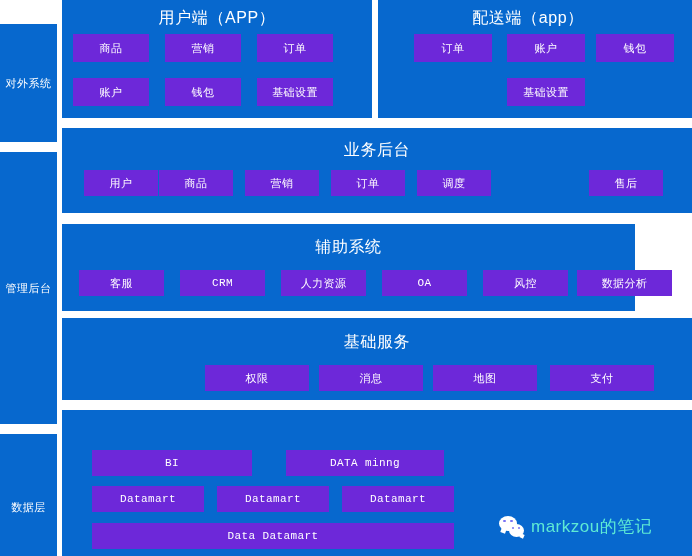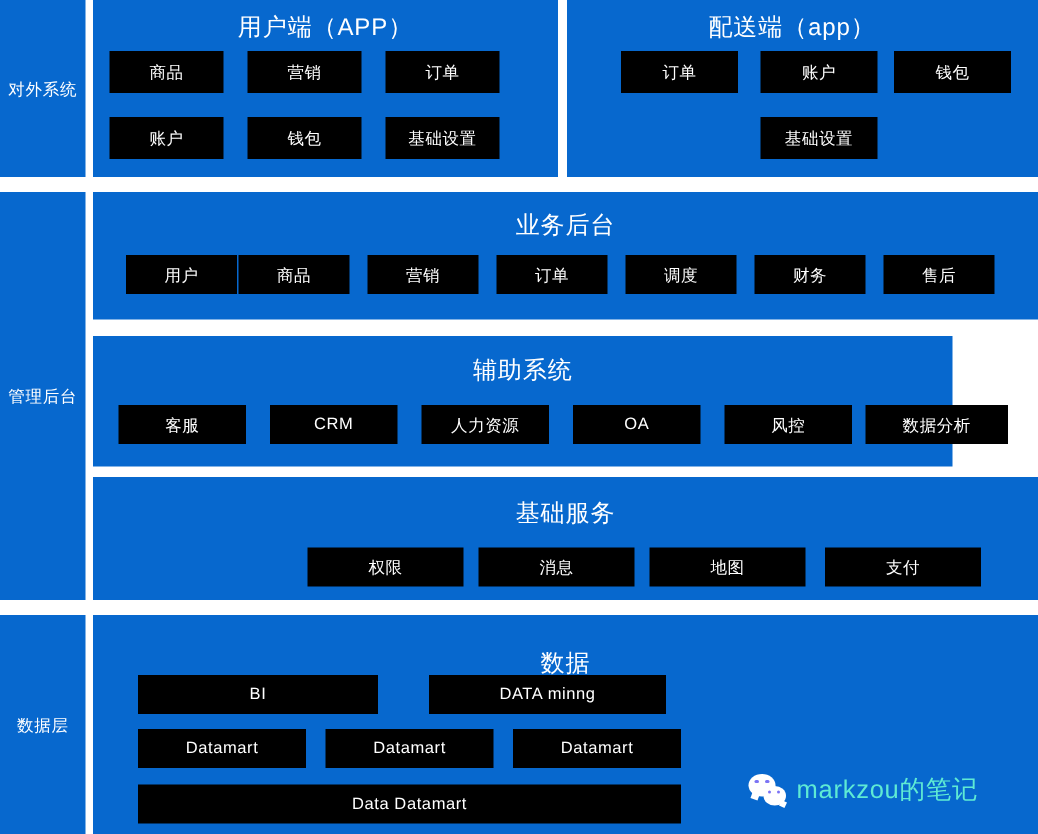--- a/index.html
+++ b/index.html
@@ -23,47 +23,49 @@
   .sidebar {
     position: absolute;
     background: #0768ce;
     color: #ffffff;
     font-size: 11px;
     letter-spacing: 0.5px;
     display: flex;
     align-items: center;
     justify-content: center;
     text-align: center;
+    margin-top: 24px;
   }
   .panel {
     position: absolute;
     background: #0768ce;
   }
   .panel-title {
     position: absolute;
     left: 0;
     right: 0;
     text-align: center;
     color: #ffffff;
     font-size: 16px;
     letter-spacing: 0.6px;
   }
 
   
   .chip {
     position: absolute;
-    background: #000000;
+    background: #6d28d9;
     color: #ffffff;
     font-size: 11px;
     display: flex;
     align-items: center;
     justify-content: center;
     text-align: center;
     letter-spacing: 0.4px;
     box-sizing: border-box;
+    font-family: Liberation Mono, monospace;
   }
   .chip.big {
     align-items: flex-start;
     padding-top: 34px;
   }
 
   
   .watermark {
     position: absolute;
     display: flex;
@@ -159,21 +161,20 @@
   </div>
 
   <div class="panel" style="left:62px; top:128px; width:630px; height:85px;">
     <div class="panel-title" style="top:12px;">业务后台</div>
 
     <div class="chip" style="left:11px; top:42px; width:74px; height:26px;margin-left:11px;">用户</div>
     <div class="chip" style="left:97px; top:42px; width:74px; height:26px;">商品</div>
     <div class="chip" style="left:183px; top:42px; width:74px; height:26px;">营销</div>
     <div class="chip" style="left:269px; top:42px; width:74px; height:26px;">订单</div>
     <div class="chip" style="left:355px; top:42px; width:74px; height:26px;">调度</div>
-    <div class="chip" style="left:441px; top:42px; width:74px; height:26px;">财务</div>
     <div class="chip" style="left:527px; top:42px; width:74px; height:26px;">售后</div>
   </div>
 
   <div class="panel" style="left:62px; top:224px; width:573px; height:87px;">
     <div class="panel-title" style="top:13px;">辅助系统</div>
 
     <div class="chip" style="left:17px; top:46px; width:85px; height:26px;">客服</div>
     <div class="chip" style="left:118px; top:46px; width:85px; height:26px;">CRM</div>
     <div class="chip" style="left:219px; top:46px; width:85px; height:26px;">人力资源</div>
     <div class="chip" style="left:320px; top:46px; width:85px; height:26px;">OA</div>
@@ -188,21 +189,20 @@
     <div class="chip" style="left:257px; top:47px; width:104px; height:26px;">消息</div>
     <div class="chip" style="left:371px; top:47px; width:104px; height:26px;">地图</div>
     <div class="chip" style="left:488px; top:47px; width:104px; height:26px;">支付</div>
   </div>
 
   <div class="sidebar" style="left:0px; top:410px; width:57px; height:146px;">
     <span>数据层</span>
   </div>
 
   <div class="panel" style="left:62px; top:410px; width:630px; height:146px;">
-    <div class="panel-title" style="top:22px;">数据</div>
 
     <div class="chip" style="left:30px; top:40px; width:160px; height:26px;">BI</div>
     <div class="chip" style="left:224px; top:40px; width:158px; height:26px;">DATA minng</div>
 
     <div class="chip" style="left:30px; top:76px; width:112px; height:26px;">Datamart</div>
     <div class="chip" style="left:155px; top:76px; width:112px; height:26px;">Datamart</div>
     <div class="chip" style="left:280px; top:76px; width:112px; height:26px;">Datamart</div>
 
     <div class="chip" style="left:30px; top:113px; width:362px; height:26px;">Data Datamart</div>
 

